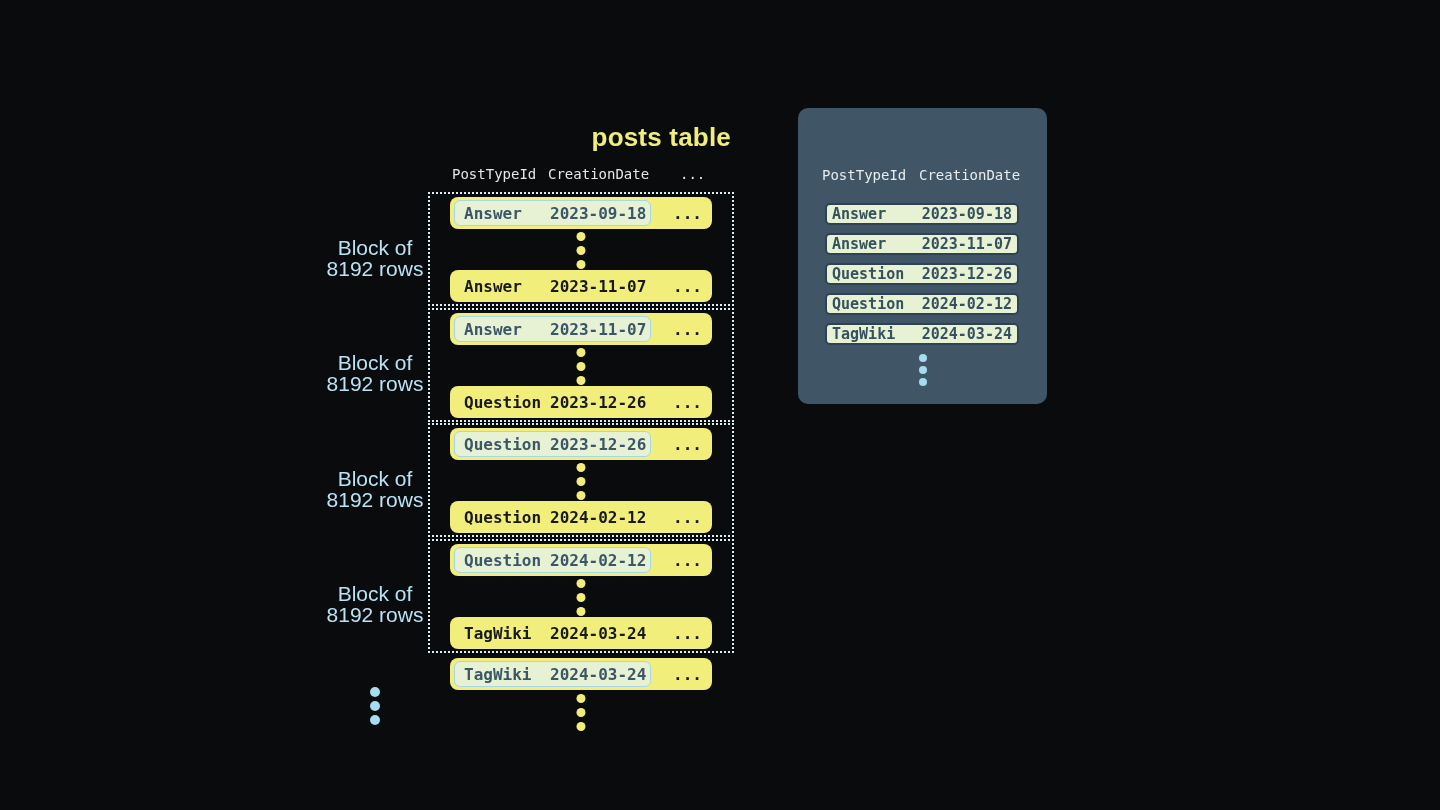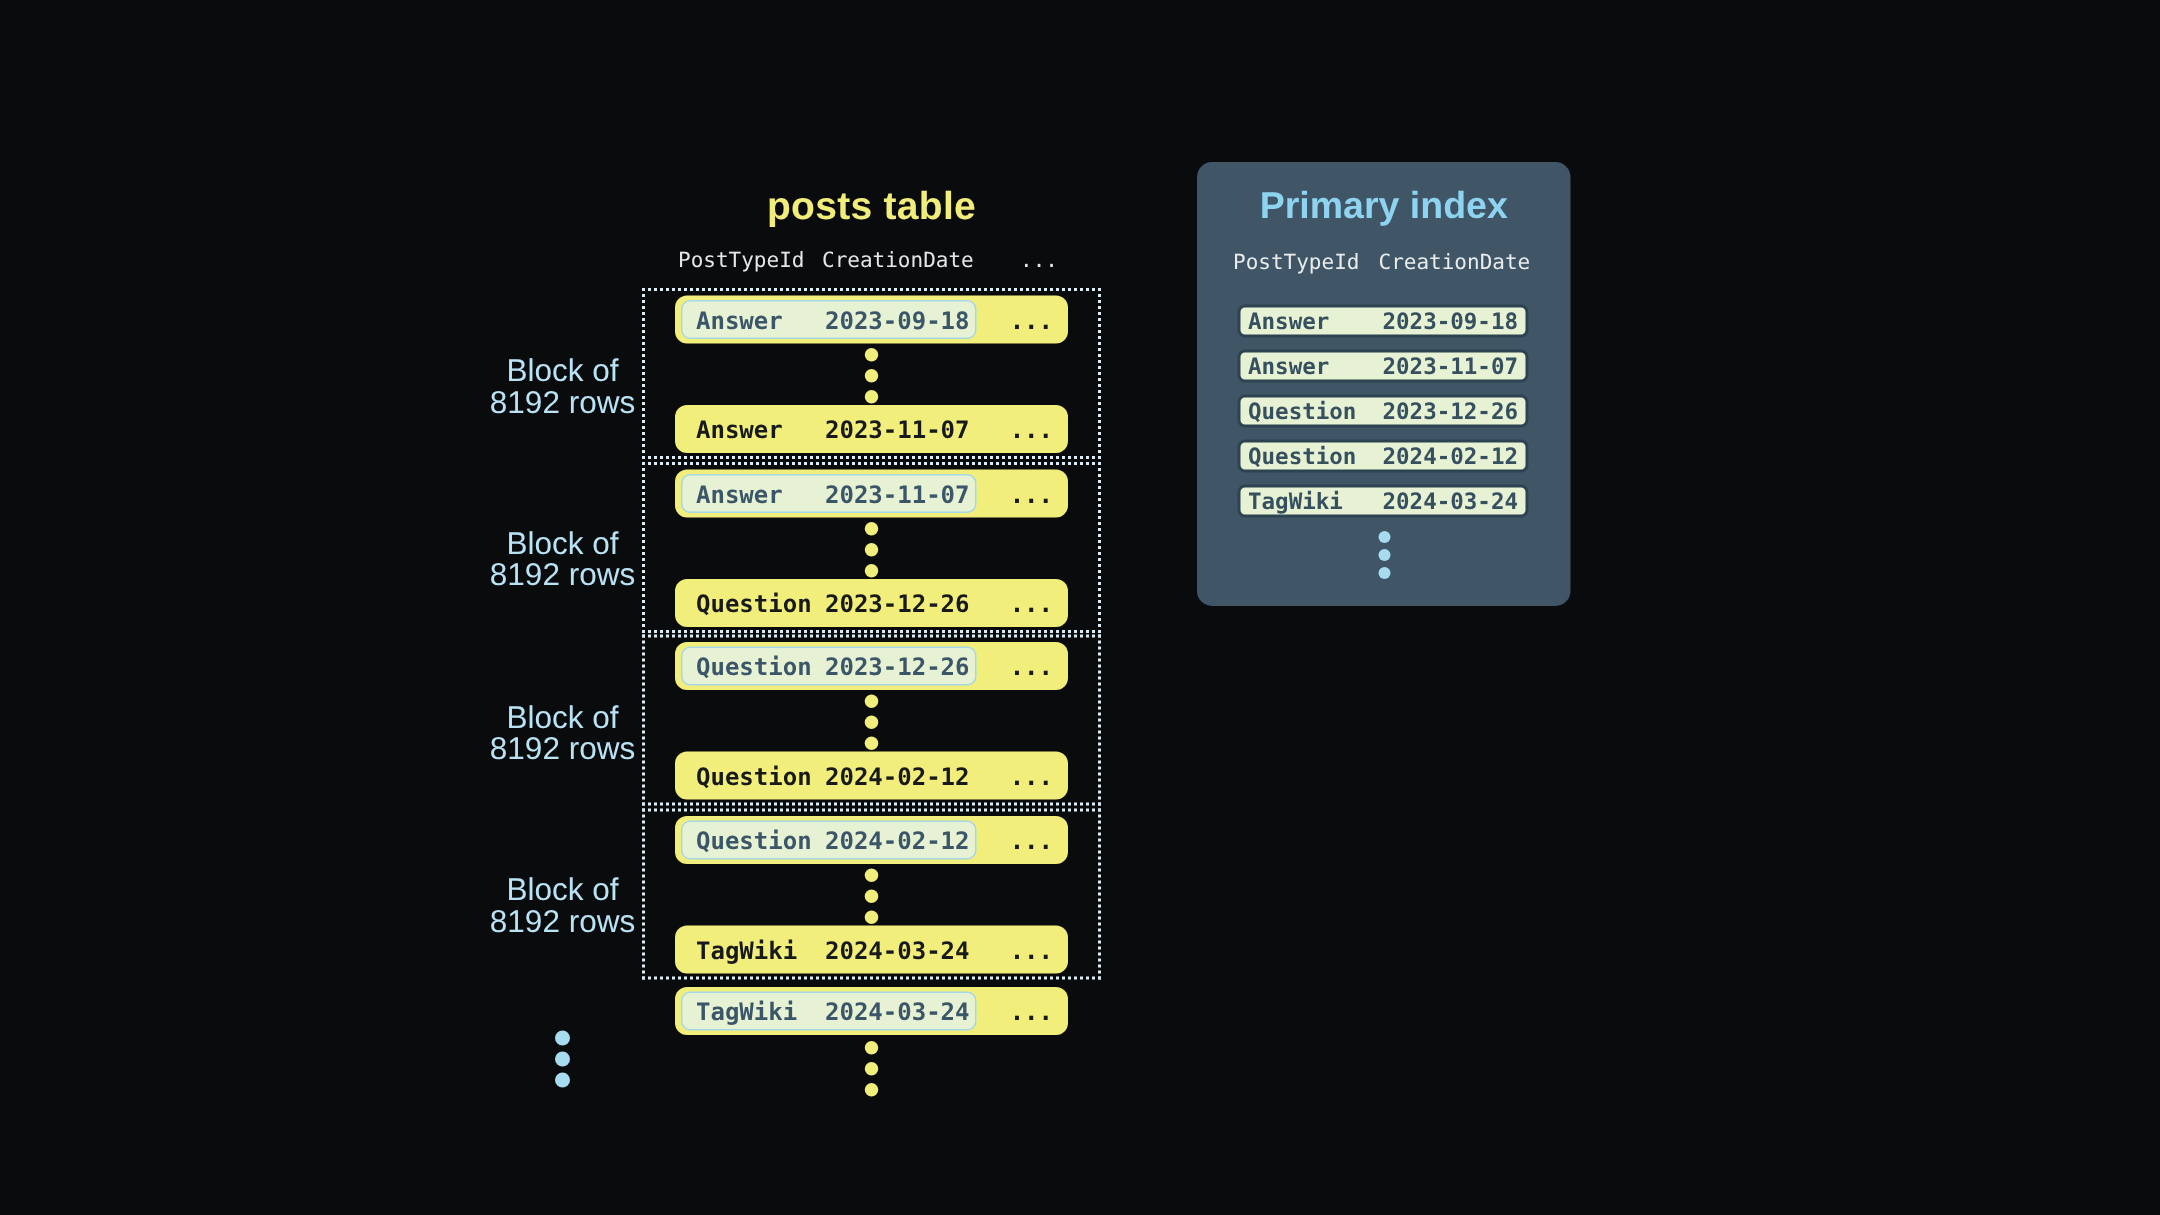--- a/index.html
+++ b/index.html
@@ -3,21 +3,21 @@
 <meta charset="utf-8">
 <style>
   * { margin: 0; padding: 0; box-sizing: border-box; }
   html, body { background: #0a0b0c; }
   body { width: 1440px; height: 810px; overflow: hidden; position: relative;
          font-family: "Liberation Sans", sans-serif; }
   .canvas { position: absolute; inset: 0; }
 
   
   .posts-title { position: absolute; left: 431px; top: 122px; width: 300px;
-                 text-align: center; font-size: 26px; font-weight: 600;
+                 text-align: right; font-size: 26px; font-weight: 600;
                  color: #f1ed7a; letter-spacing: .2px; }
 
   .posts-headers { position: absolute; left: 452px; top: 166px; width: 282px; height: 18px;
                    font-family: "DejaVu Sans Mono", monospace; font-size: 14px;
                    color: #e4e7e7; }
   .posts-headers span { position: absolute; top: 0; white-space: pre; }
   .ph1 { left: 0; }
   .ph2 { left: 96px; }
   .ph3 { left: 228px; }
 
@@ -207,21 +207,20 @@
     <span class="dot ydot"></span>
     <span class="dot ydot"></span>
   </div>
   <div class="vdots left-bdots">
     <span class="dot bdot"></span>
     <span class="dot bdot"></span>
     <span class="dot bdot"></span>
   </div>
 
   <div class="panel">
-    <div class="panel-title">Primary index</div>
     <div class="panel-headers">
       <span class="ih1">PostTypeId</span>
       <span class="ih2">CreationDate</span>
     </div>
 
     <div class="irow ir0">
       <span>Answer</span>
       <span>2023-09-18</span>
     </div>
     <div class="irow ir1">

